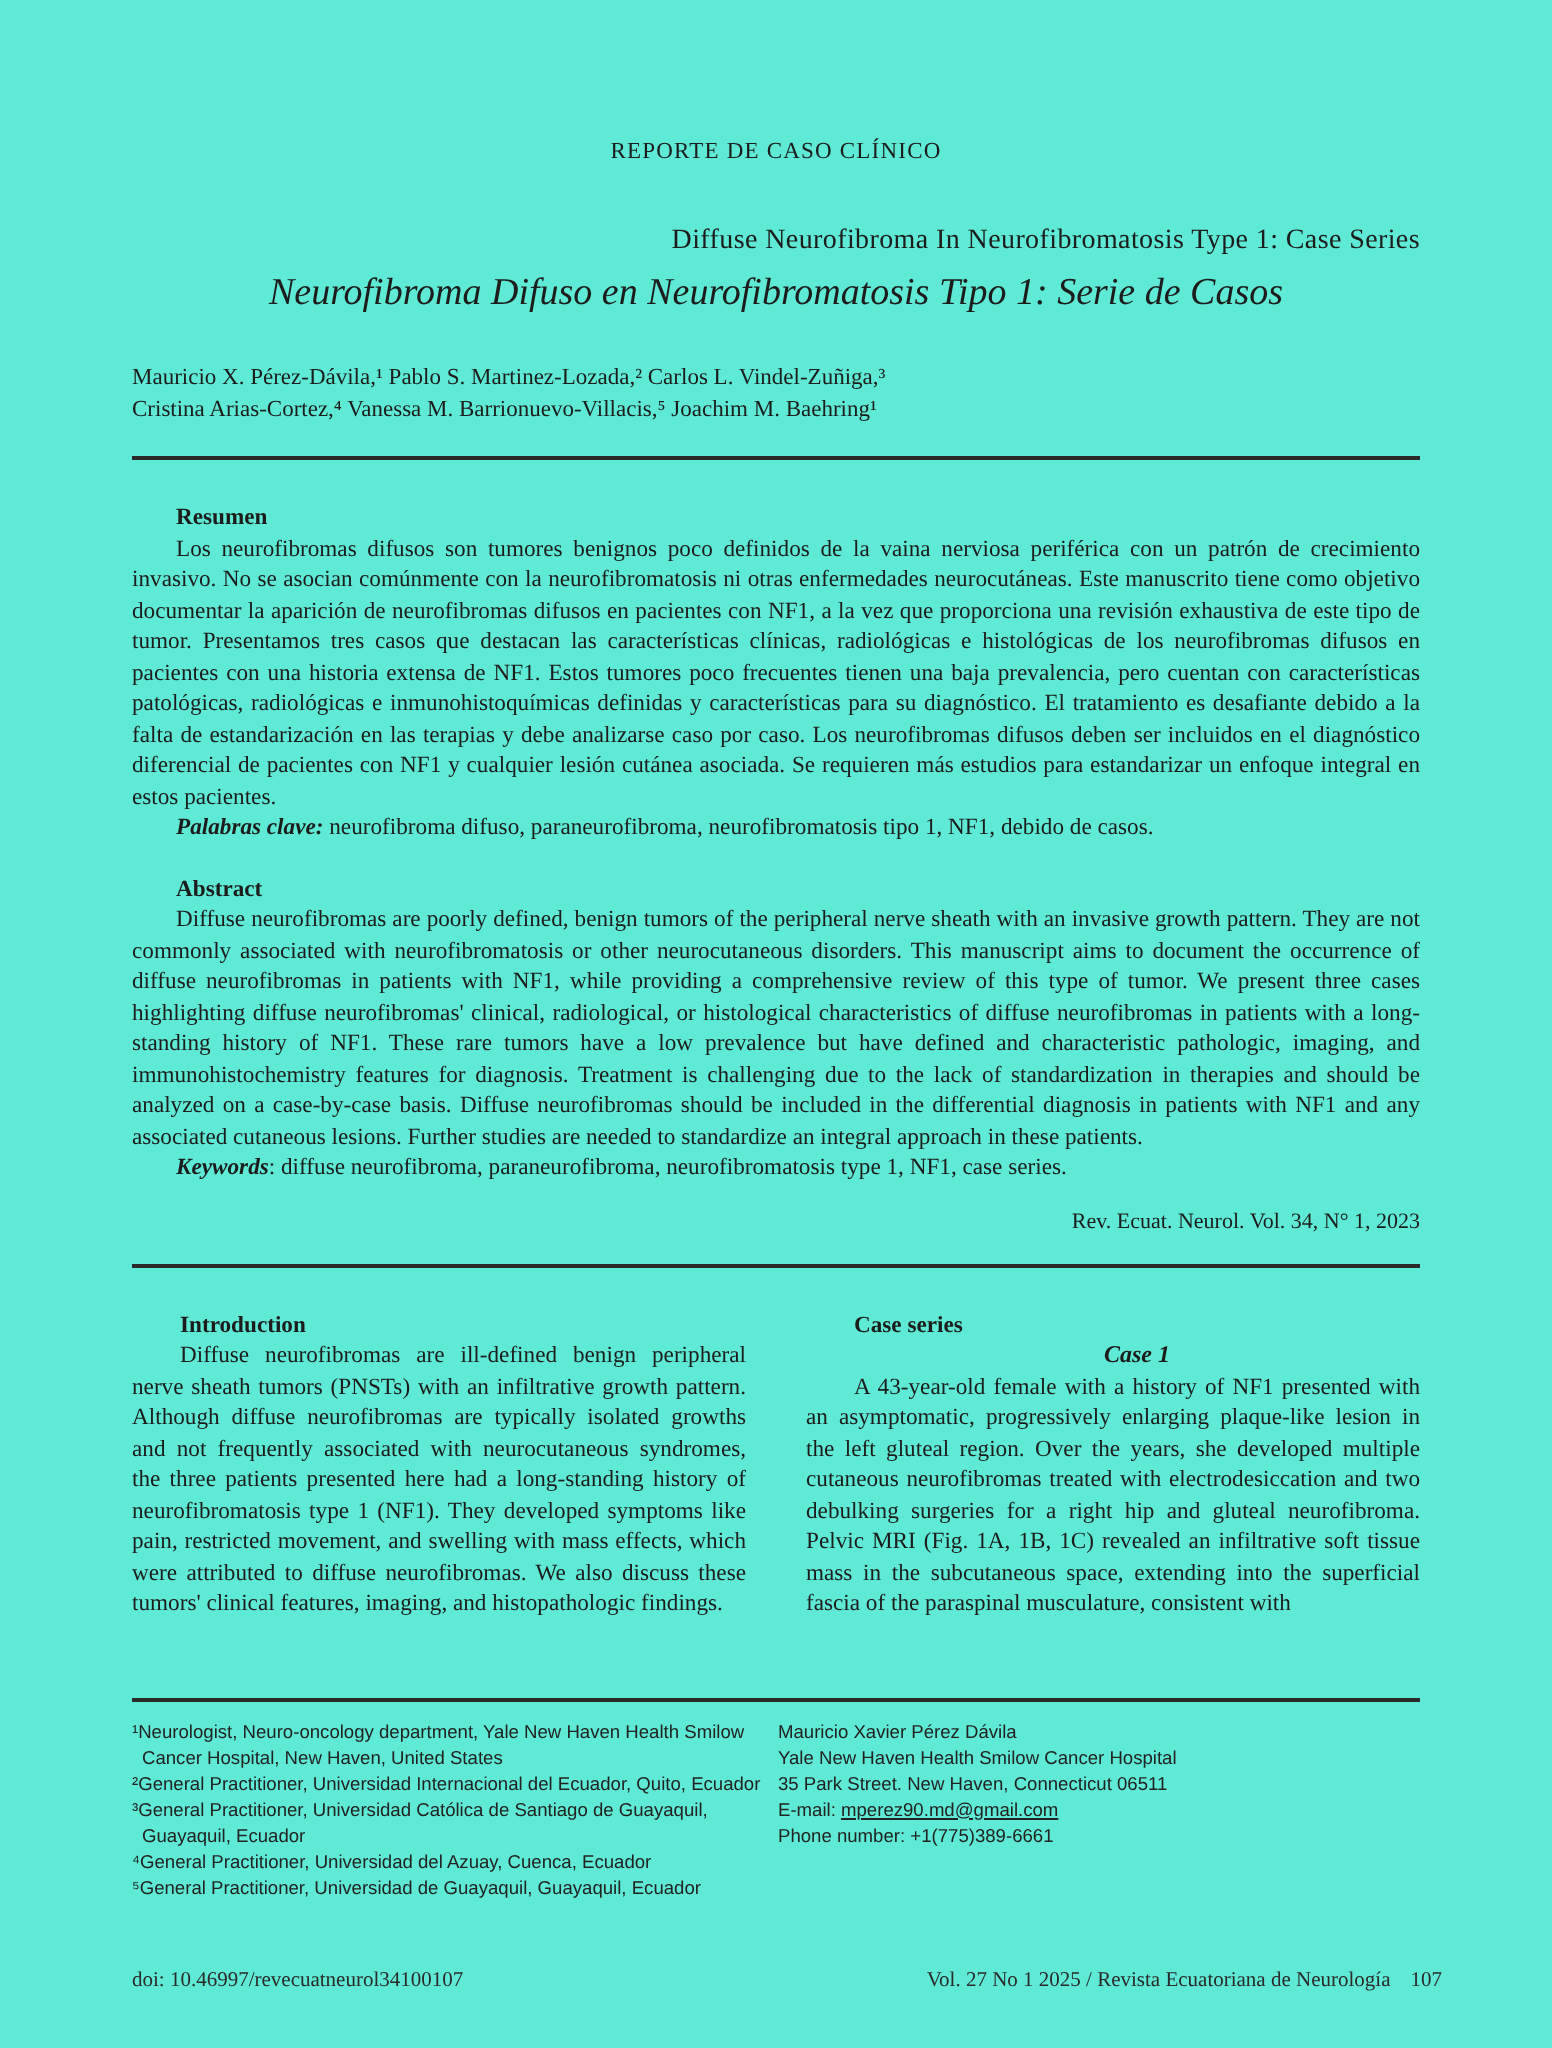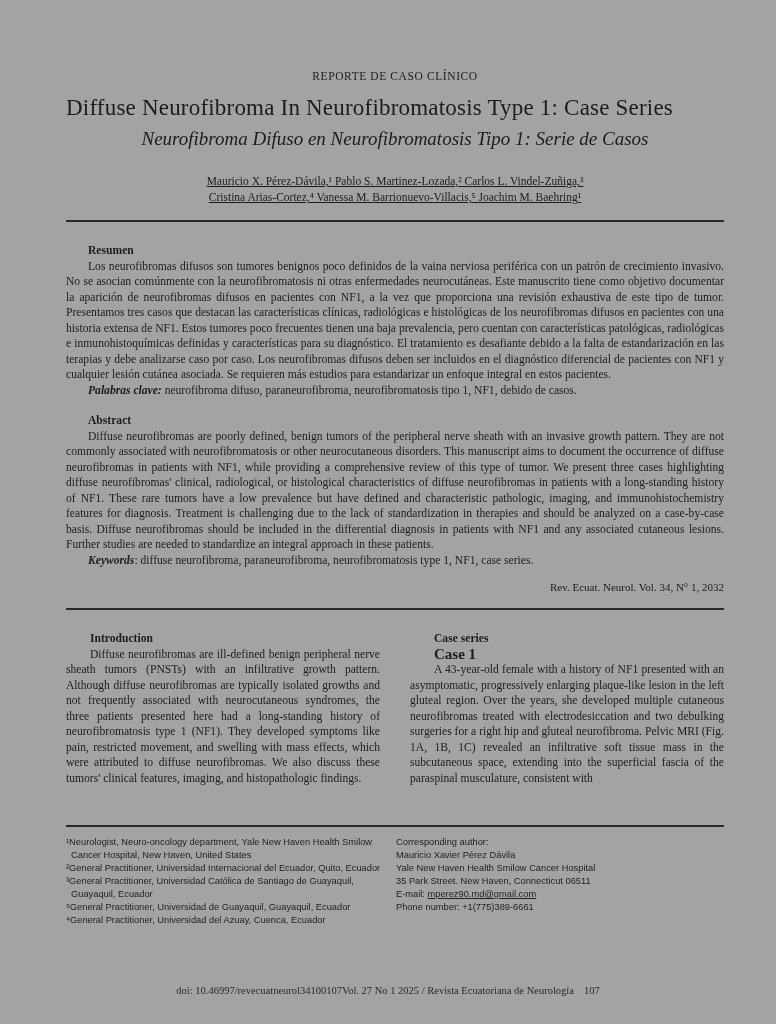--- a/index.html
+++ b/index.html
@@ -1,52 +1,51 @@
 <!DOCTYPE html>
 <html><head>
 <meta charset="utf-8">
 <style>
   * { margin: 0; padding: 0; box-sizing: border-box; }
   html, body { background: #e8e8e8; }
   .page {
     width: 776px;
     height: 1024px;
-    background: #a3a3a3;
+    background: #5eead4;
     margin: 0 auto;
     position: relative;
-    padding: 62px 52px 0 66px;
+    padding: 62px 66px 0 66px;
     font-family: "Liberation Serif", "DejaVu Serif", serif;
     color: #1c1c1c;
     overflow: hidden;
   }
   
   .category {
     text-align: center;
     font-size: 11.5px;
     letter-spacing: 0.6px;
     margin-top: 8px;
   }
   .title-en {
-    text-align: left;
-    font-size: 23px;
-    margin-top: 13px;
+    text-align: right;
+    font-size: 14px;
+    margin-top: 31px;
     letter-spacing: 0.2px;
   }
   .title-es {
     text-align: center;
     font-size: 19px;
     font-style: italic;
     margin-top: 7px;
   }
   .authors {
-    text-align: center;
+    text-align: left;
     font-size: 11.5px;
     line-height: 16px;
     margin-top: 23px;
-    text-decoration: underline;
   }
   .rule {
     border: 0;
     border-top: 2px solid #2a2a2a;
     margin-top: 15px;
   }
   
   .abstract-block { margin-top: 21px; }
   .para {
     font-size: 11.6px;
@@ -71,24 +70,26 @@
   .columns {
     display: flex;
     gap: 30px;
     margin-top: 21px;
     height: 190px;
   }
   .col { flex: 1; min-width: 0; }
   .col .sec-heading { padding-left: 24px; }
   .col .para { text-indent: 24px; }
   .sub-heading {
-    font-size: 15px;
+    font-size: 12px;
     font-weight: bold;
+    font-style: italic;
     line-height: 15.5px;
     padding-left: 24px;
+    text-align: center;
   }
   
   .foot-rule {
     border: 0;
     border-top: 2px solid #2a2a2a;
     margin-top: 4px;
   }
   .footnotes {
     display: flex;
     gap: 2px;
@@ -101,24 +102,24 @@
   .footnotes .col div { padding-left: 5px; text-indent: -5px; }
   .email-link {
     color: #222;
     text-decoration: underline;
     cursor: pointer;
   }
   
   .footer {
     position: absolute;
     left: 66px;
-    right: 66px;
+    right: 55px;
     bottom: 28px;
     display: flex;
-    justify-content: center;
+    justify-content: space-between;
     font-size: 10.5px;
     color: #2a2a2a;
   }
   .footer .page-num { margin-left: 10px; }
 </style>
 </head>
 <body>
 
 <div class="page">
 
@@ -137,21 +138,21 @@
     <p class="para indent">Los neurofibromas difusos son tumores benignos poco definidos de la vaina nerviosa periférica con un patrón de crecimiento invasivo. No se asocian comúnmente con la neurofibromatosis ni otras enfermedades neurocutáneas. Este manuscrito tiene como objetivo documentar la aparición de neurofibromas difusos en pacientes con NF1, a la vez que proporciona una revisión exhaustiva de este tipo de tumor. Presentamos tres casos que destacan las características clínicas, radiológicas e histológicas de los neurofibromas difusos en pacientes con una historia extensa de NF1. Estos tumores poco frecuentes tienen una baja prevalencia, pero cuentan con características patológicas, radiológicas e inmunohistoquímicas definidas y características para su diagnóstico. El tratamiento es desafiante debido a la falta de estandarización en las terapias y debe analizarse caso por caso. Los neurofibromas difusos deben ser incluidos en el diagnóstico diferencial de pacientes con NF1 y cualquier lesión cutánea asociada. Se requieren más estudios para estandarizar un enfoque integral en estos pacientes.</p>
     <p class="para indent"><span class="kw-label">Palabras clave:</span><span> neurofibroma difuso, paraneurofibroma, neurofibromatosis tipo 1, NF1, debido de casos.</span></p>
   </div>
 
   <div class="abstract-block" style="margin-top:15px;">
     <div class="sec-heading">Abstract</div>
     <p class="para indent">Diffuse neurofibromas are poorly defined, benign tumors of the peripheral nerve sheath with an invasive growth pattern. They are not commonly associated with neurofibromatosis or other neurocutaneous disorders. This manuscript aims to document the occurrence of diffuse neurofibromas in patients with NF1, while providing a comprehensive review of this type of tumor. We present three cases highlighting diffuse neurofibromas' clinical, radiological, or histological characteristics of diffuse neurofibromas in patients with a long-standing history of NF1. These rare tumors have a low prevalence but have defined and characteristic pathologic, imaging, and immunohistochemistry features for diagnosis. Treatment is challenging due to the lack of standardization in therapies and should be analyzed on a case-by-case basis. Diffuse neurofibromas should be included in the differential diagnosis in patients with NF1 and any associated cutaneous lesions. Further studies are needed to standardize an integral approach in these patients.</p>
     <p class="para indent"><span class="kw-label">Keywords</span><span>: diffuse neurofibroma, paraneurofibroma, neurofibromatosis type 1, NF1, case series.</span></p>
   </div>
 
-  <div class="journal-ref">Rev. Ecuat. Neurol. Vol. 34, N° 1, 2032</div>
+  <div class="journal-ref">Rev. Ecuat. Neurol. Vol. 34, N° 1, 2023</div>
 
   <hr class="rule rule2">
 
   <div class="columns">
     <div class="col">
       <div class="sec-heading">Introduction</div>
       <p class="para">Diffuse neurofibromas are ill-defined benign peripheral nerve sheath tumors (PNSTs) with an infiltrative growth pattern. Although diffuse neurofibromas are typically isolated growths and not frequently associated with neurocutaneous syndromes, the three patients presented here had a long-standing history of neurofibromatosis type 1 (NF1). They developed symptoms like pain, restricted movement, and swelling with mass effects, which were attributed to diffuse neurofibromas. We also discuss these tumors' clinical features, imaging, and histopathologic findings.</p>
     </div>
     <div class="col">
       <div class="sec-heading">Case series</div>
@@ -160,25 +161,24 @@
     </div>
   </div>
 
   <hr class="foot-rule">
 
   <div class="footnotes">
     <div class="col">
       <div>¹Neurologist, Neuro-oncology department, Yale New Haven Health Smilow Cancer Hospital, New Haven, United States</div>
       <div>²General Practitioner, Universidad Internacional del Ecuador, Quito, Ecuador</div>
       <div>³General Practitioner, Universidad Católica de Santiago de Guayaquil, Guayaquil, Ecuador</div>
+      <div>⁴General Practitioner, Universidad del Azuay, Cuenca, Ecuador</div>
       <div>⁵General Practitioner, Universidad de Guayaquil, Guayaquil, Ecuador</div>
-      <div>⁴General Practitioner, Universidad del Azuay, Cuenca, Ecuador</div>
     </div>
     <div class="col">
-      <div>Corresponding author:</div>
       <div>Mauricio Xavier Pérez Dávila</div>
       <div>Yale New Haven Health Smilow Cancer Hospital</div>
       <div>35 Park Street. New Haven, Connecticut 06511</div>
       <div><span>E-mail: </span><a class="email-link" href="mperez90.md@gmail.com">mperez90.md@gmail.com</a></div>
       <div>Phone number: +1(775)389-6661</div>
     </div>
   </div>
 
   <div class="footer">
     <span>doi: 10.46997/revecuatneurol34100107</span>

